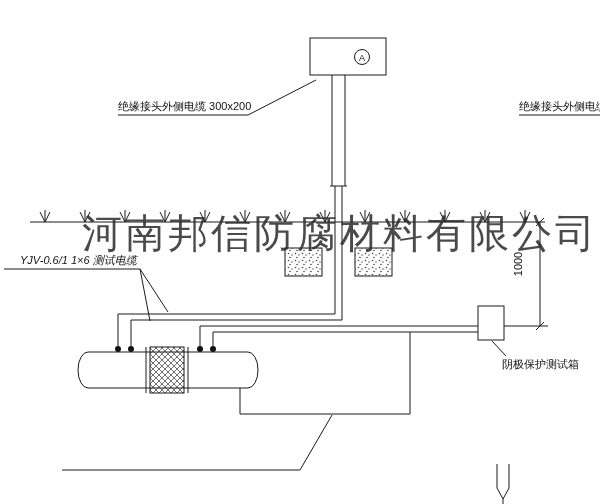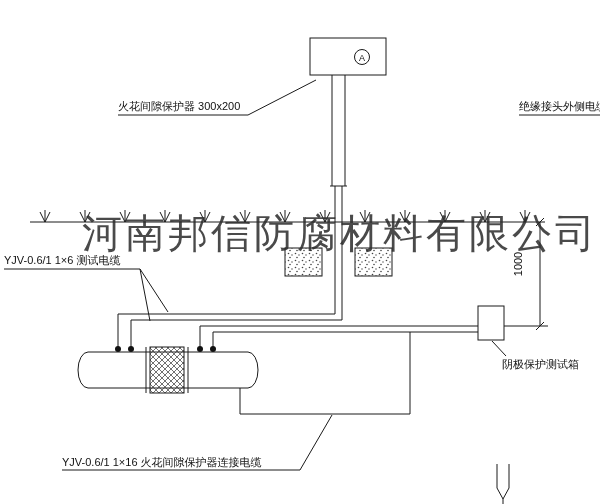--- a/index.html
+++ b/index.html
@@ -95,26 +95,25 @@
       <path d="M118,115 H248 L316,80"></path>
       <path d="M519,115 H600"></path>
       <path d="M4,269 H140 M140,269 L168,312 M140,269 L150,321"></path>
       <path d="M506,356 L492,341"></path>
       <path d="M62,470 H300 L332,415"></path>
     </g>
 
     <path d="M497,464 V488 M509,464 V488 M497,488 L503,499 M509,488 L503,499 M503,499 V504" stroke="#1a1a1a" fill="none"></path>
   </svg>
 
-  <div class="label" style="left:118px;top:100px;">火花间隙保护器 300x200</div>
+  <div class="label" style="left:118px;top:100px;">绝缘接头外侧电缆 300x200</div>
 
   <div class="label" style="left:519px;top:100px;">绝缘接头外侧电缆</div>
 
-  <div class="label" style="left:4px;top:254px;">YJV-0.6/1 1×6  测试电缆</div>
+  <div class="label" style="left:20px;top:254px;font-style:italic;">YJV-0.6/1 1×6  测试电缆</div>
 
   <div class="dim-label" style="left:506px;top:258px;">1000</div>
 
   <div class="label" style="left:502px;top:358px;">阴极保护测试箱</div>
 
-  <div class="label" style="left:62px;top:456px;">YJV-0.6/1 1×16  火花间隙保护器连接电缆</div>
 
   <div class="watermark">河南邦信防腐材料有限公司</div>
 </div>
 
 </body></html>

